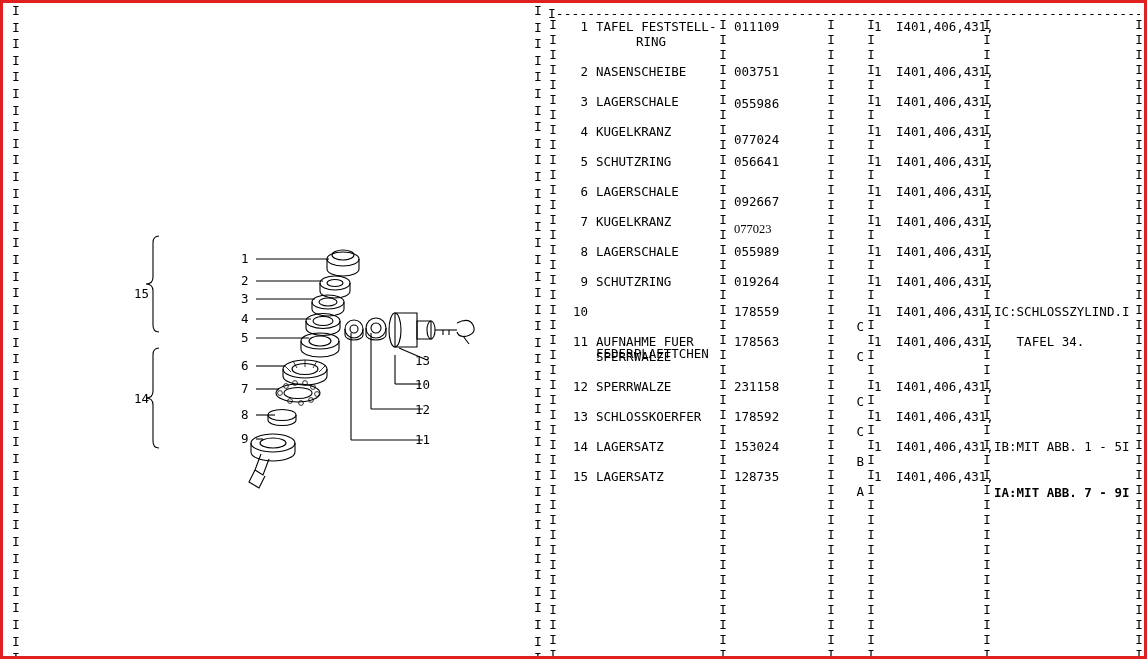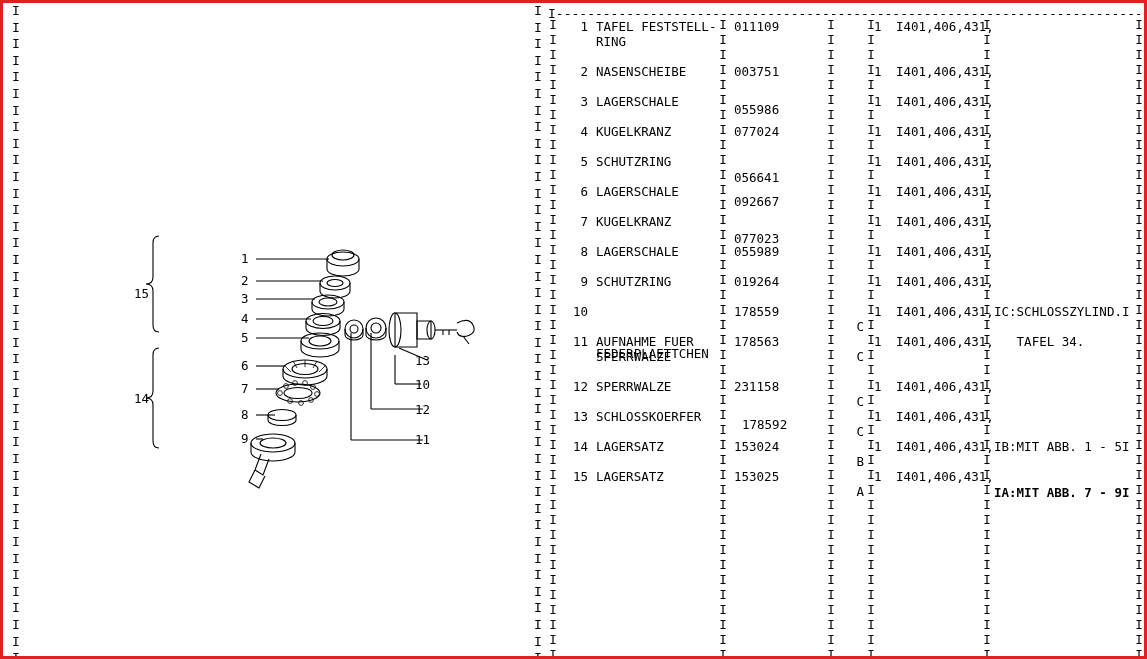--- a/index.html
+++ b/index.html
@@ -578,64 +578,64 @@
 I
 I
 I
 I
 I
 I</div>
     <div id="rows-host">
         <div class="row" style="top: 2px;">
           <div class="cell c-num" style="top: 0px;">1</div>
           <div class="cell c-desc" style="top: 0px;">TAFEL FESTSTELL-</div>
-          <div class="cell c-desc" style="top: 15px;">RING</div>
+          <div class="cell c-desc" style="top: 15px; margin-left: 40px;">RING</div>
           <div class="cell c-part" style="top: 0px;">011109</div>
           <div class="cell c-qty" style="top: 0px;">1</div>
           <div class="cell c-codes" style="top: 0px;">I401,406,431,</div>
         </div>
         <div class="row" style="top: 47px;">
           <div class="cell c-num" style="top: 0px;">2</div>
           <div class="cell c-desc" style="top: 0px;">NASENSCHEIBE</div>
           <div class="cell c-part" style="top: 0px;">003751</div>
           <div class="cell c-qty" style="top: 0px;">1</div>
           <div class="cell c-codes" style="top: 0px;">I401,406,431,</div>
         </div>
         <div class="row" style="top: 77px;">
           <div class="cell c-num" style="top: 0px;">3</div>
           <div class="cell c-desc" style="top: 0px;">LAGERSCHALE</div>
-          <div class="cell c-part" style="top: 8px;">055986</div>
+          <div class="cell c-part" style="top: 2px;">055986</div>
           <div class="cell c-qty" style="top: 0px;">1</div>
           <div class="cell c-codes" style="top: 0px;">I401,406,431,</div>
         </div>
         <div class="row" style="top: 107px;">
           <div class="cell c-num" style="top: 0px;">4</div>
           <div class="cell c-desc" style="top: 0px;">KUGELKRANZ</div>
-          <div class="cell c-part" style="top: 0px;">077024</div>
+          <div class="cell c-part" style="top: 8px;">077024</div>
           <div class="cell c-qty" style="top: 0px;">1</div>
           <div class="cell c-codes" style="top: 0px;">I401,406,431,</div>
         </div>
         <div class="row" style="top: 137px;">
           <div class="cell c-num" style="top: 0px;">5</div>
           <div class="cell c-desc" style="top: 0px;">SCHUTZRING</div>
-          <div class="cell c-part" style="top: 0px; margin-top: 16px;">056641</div>
+          <div class="cell c-part" style="top: 0px;">056641</div>
           <div class="cell c-qty" style="top: 0px;">1</div>
           <div class="cell c-codes" style="top: 0px;">I401,406,431,</div>
         </div>
         <div class="row" style="top: 167px;">
           <div class="cell c-num" style="top: 0px;">6</div>
           <div class="cell c-desc" style="top: 0px;">LAGERSCHALE</div>
           <div class="cell c-part" style="top: 10px;">092667</div>
           <div class="cell c-qty" style="top: 0px;">1</div>
           <div class="cell c-codes" style="top: 0px;">I401,406,431,</div>
         </div>
         <div class="row" style="top: 197px;">
           <div class="cell c-num" style="top: 0px;">7</div>
           <div class="cell c-desc" style="top: 0px;">KUGELKRANZ</div>
-          <div class="cell c-part" style="top: 17px;">077023</div>
+          <div class="cell c-part" style="top: 8px; font-family: Liberation Serif, serif;">077023</div>
           <div class="cell c-qty" style="top: 0px;">1</div>
           <div class="cell c-codes" style="top: 0px;">I401,406,431,</div>
         </div>
         <div class="row" style="top: 227px;">
           <div class="cell c-num" style="top: 0px;">8</div>
           <div class="cell c-desc" style="top: 0px;">LAGERSCHALE</div>
           <div class="cell c-part" style="top: 0px;">055989</div>
           <div class="cell c-qty" style="top: 0px;">1</div>
           <div class="cell c-codes" style="top: 0px;">I401,406,431,</div>
         </div>
@@ -669,38 +669,38 @@
           <div class="cell c-num" style="top: 0px;">12</div>
           <div class="cell c-desc" style="top: 0px;">SPERRWALZE</div>
           <div class="cell c-part" style="top: 0px;">231158</div>
           <div class="cell c-sfx" style="top: 15px;">C</div>
           <div class="cell c-qty" style="top: 0px;">1</div>
           <div class="cell c-codes" style="top: 0px;">I401,406,431,</div>
         </div>
         <div class="row" style="top: 392px;">
           <div class="cell c-num" style="top: 0px;">13</div>
           <div class="cell c-desc" style="top: 0px;">SCHLOSSKOERFER</div>
-          <div class="cell c-part" style="top: 8px; margin-left: 8px;">178592</div>
+          <div class="cell c-part" style="top: 0px;">178592</div>
           <div class="cell c-sfx" style="top: 15px;">C</div>
           <div class="cell c-qty" style="top: 0px;">1</div>
           <div class="cell c-codes" style="top: 0px;">I401,406,431,</div>
         </div>
         <div class="row" style="top: 422px;">
           <div class="cell c-num" style="top: 0px;">14</div>
           <div class="cell c-desc" style="top: 0px;">LAGERSATZ</div>
           <div class="cell c-part" style="top: 0px;">153024</div>
           <div class="cell c-sfx" style="top: 15px;">B</div>
           <div class="cell c-qty" style="top: 0px;">1</div>
           <div class="cell c-codes" style="top: 0px;">I401,406,431,</div>
           <div class="cell c-note" style="top: 0px;">IB:MIT ABB. 1 - 5I</div>
         </div>
         <div class="row" style="top: 452px;">
           <div class="cell c-num" style="top: 0px;">15</div>
           <div class="cell c-desc" style="top: 0px;">LAGERSATZ</div>
-          <div class="cell c-part" style="top: 0px;">153025</div>
+          <div class="cell c-part" style="top: 0px;">128735</div>
           <div class="cell c-sfx" style="top: 15px;">A</div>
           <div class="cell c-qty" style="top: 0px;">1</div>
           <div class="cell c-codes" style="top: 0px;">I401,406,431,</div>
           <div class="cell c-note" style="top: 16px; font-weight: bold;">IA:MIT ABB. 7 - 9I</div>
         </div>
       </div>
   </div>
 
 </div>
 

